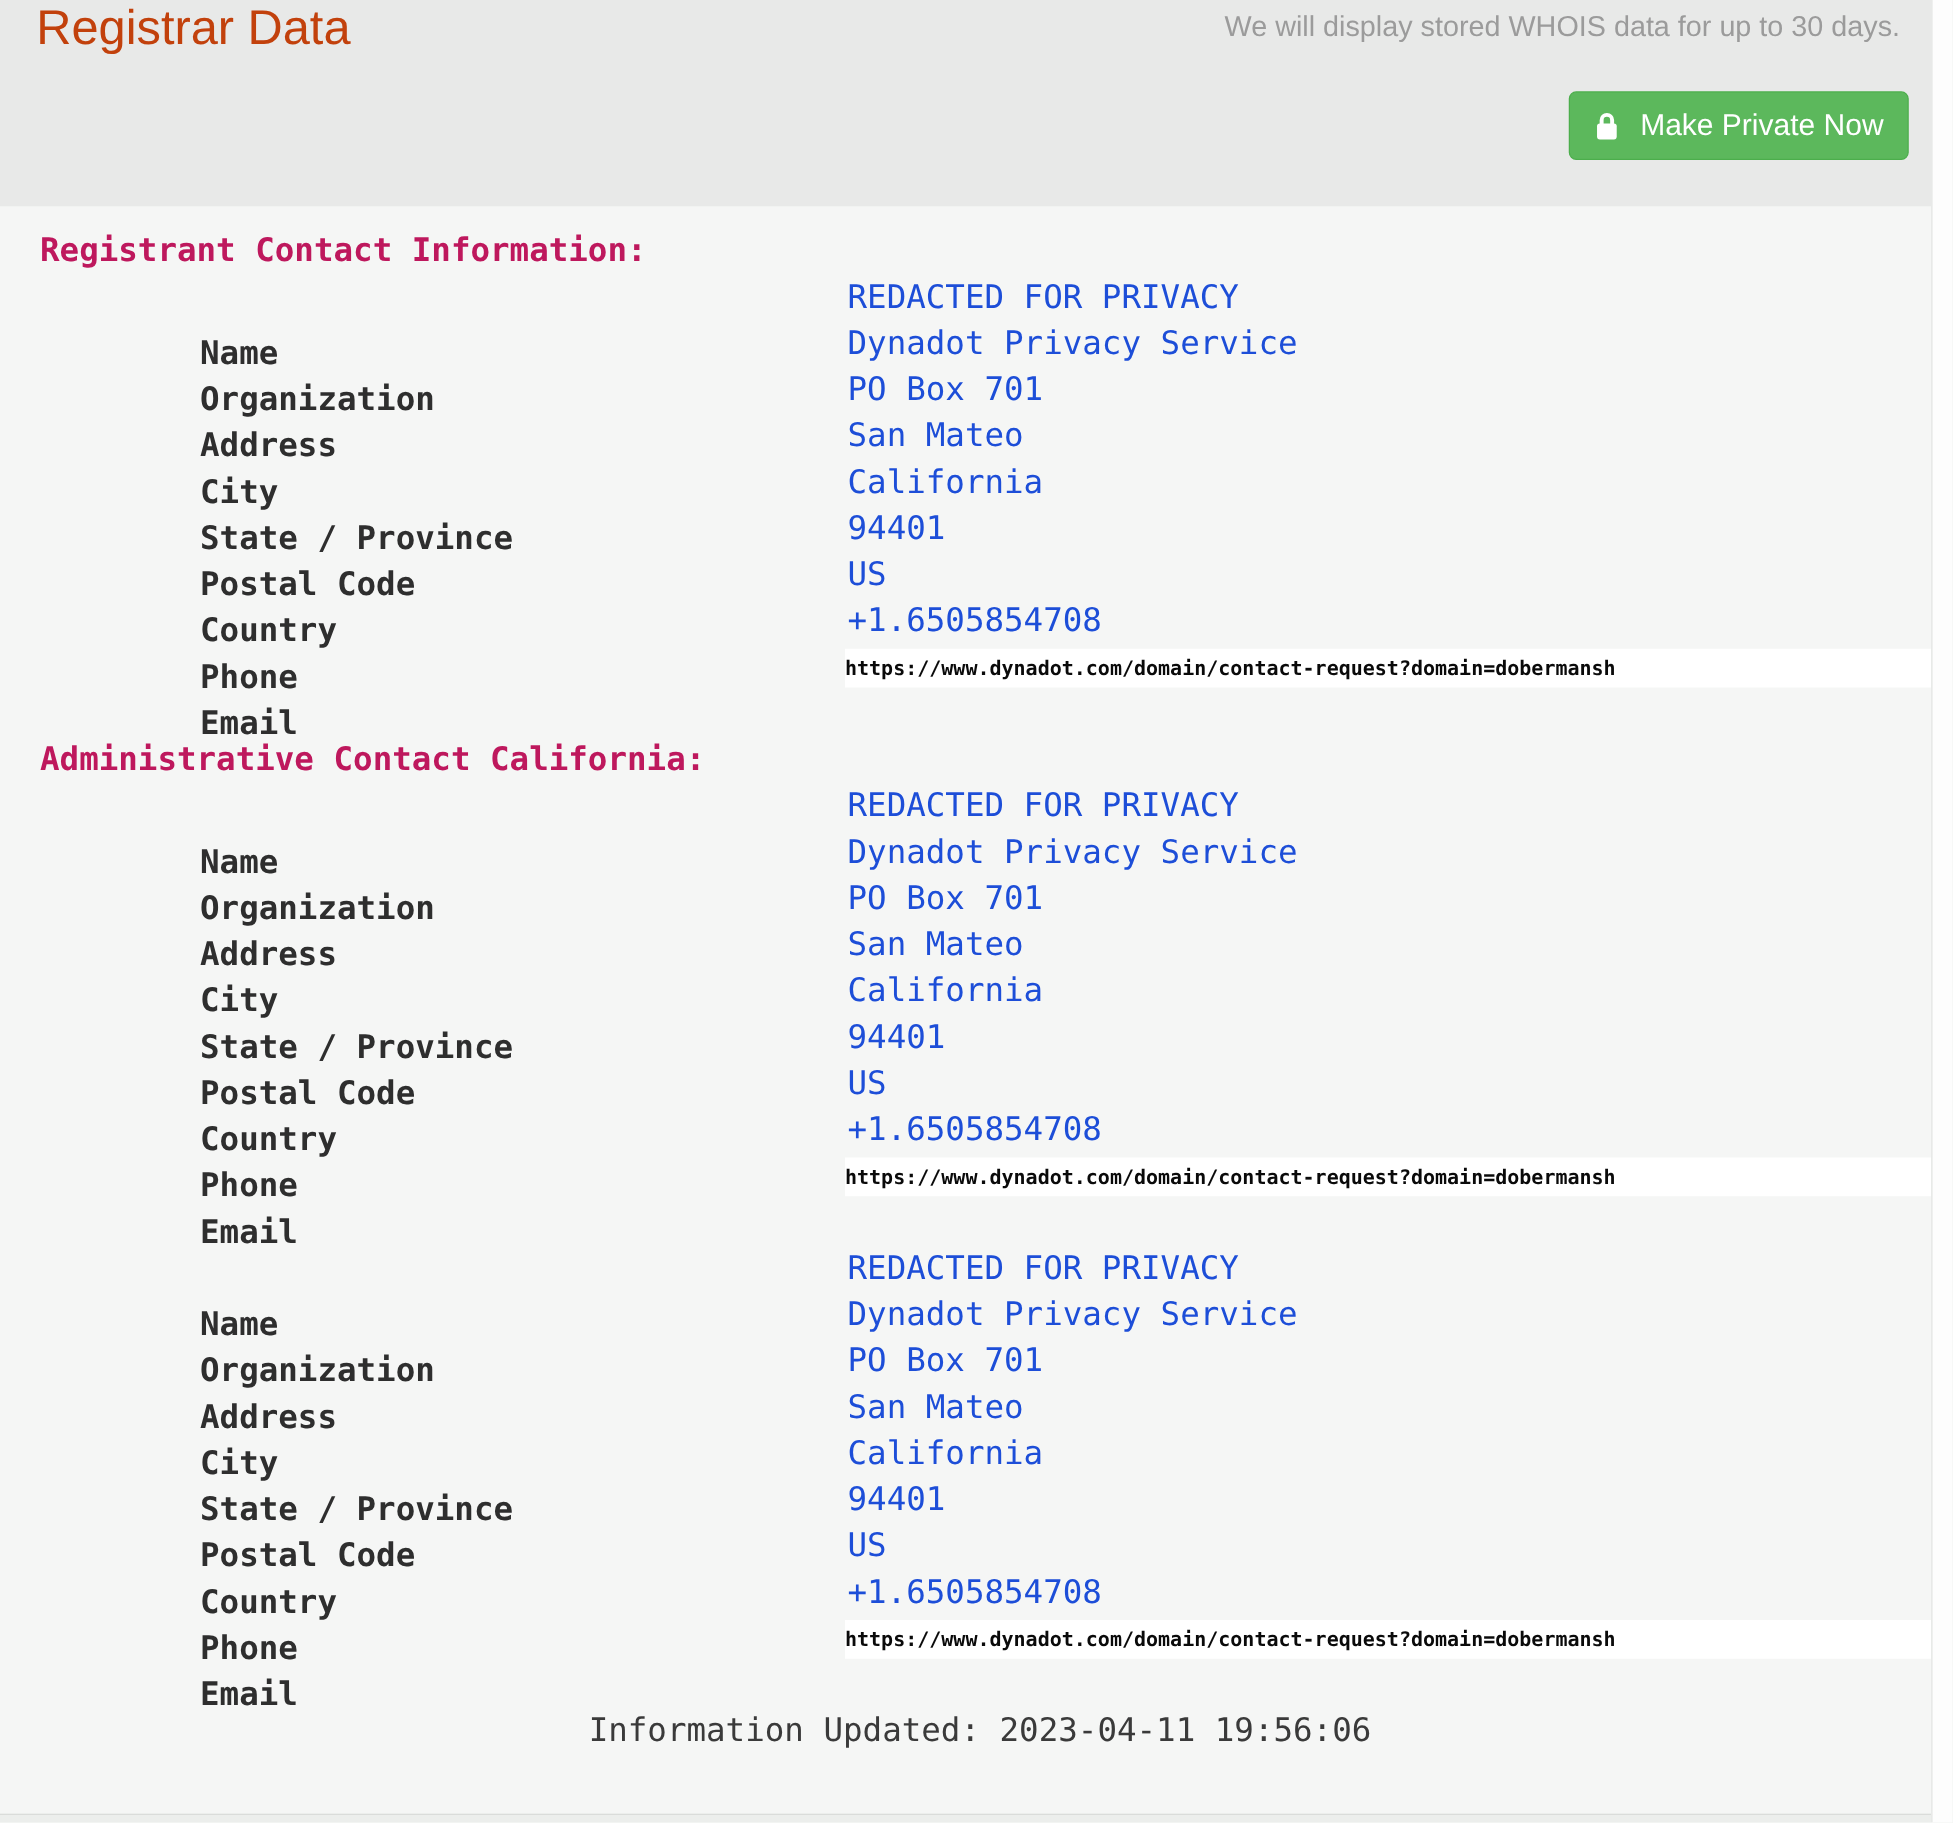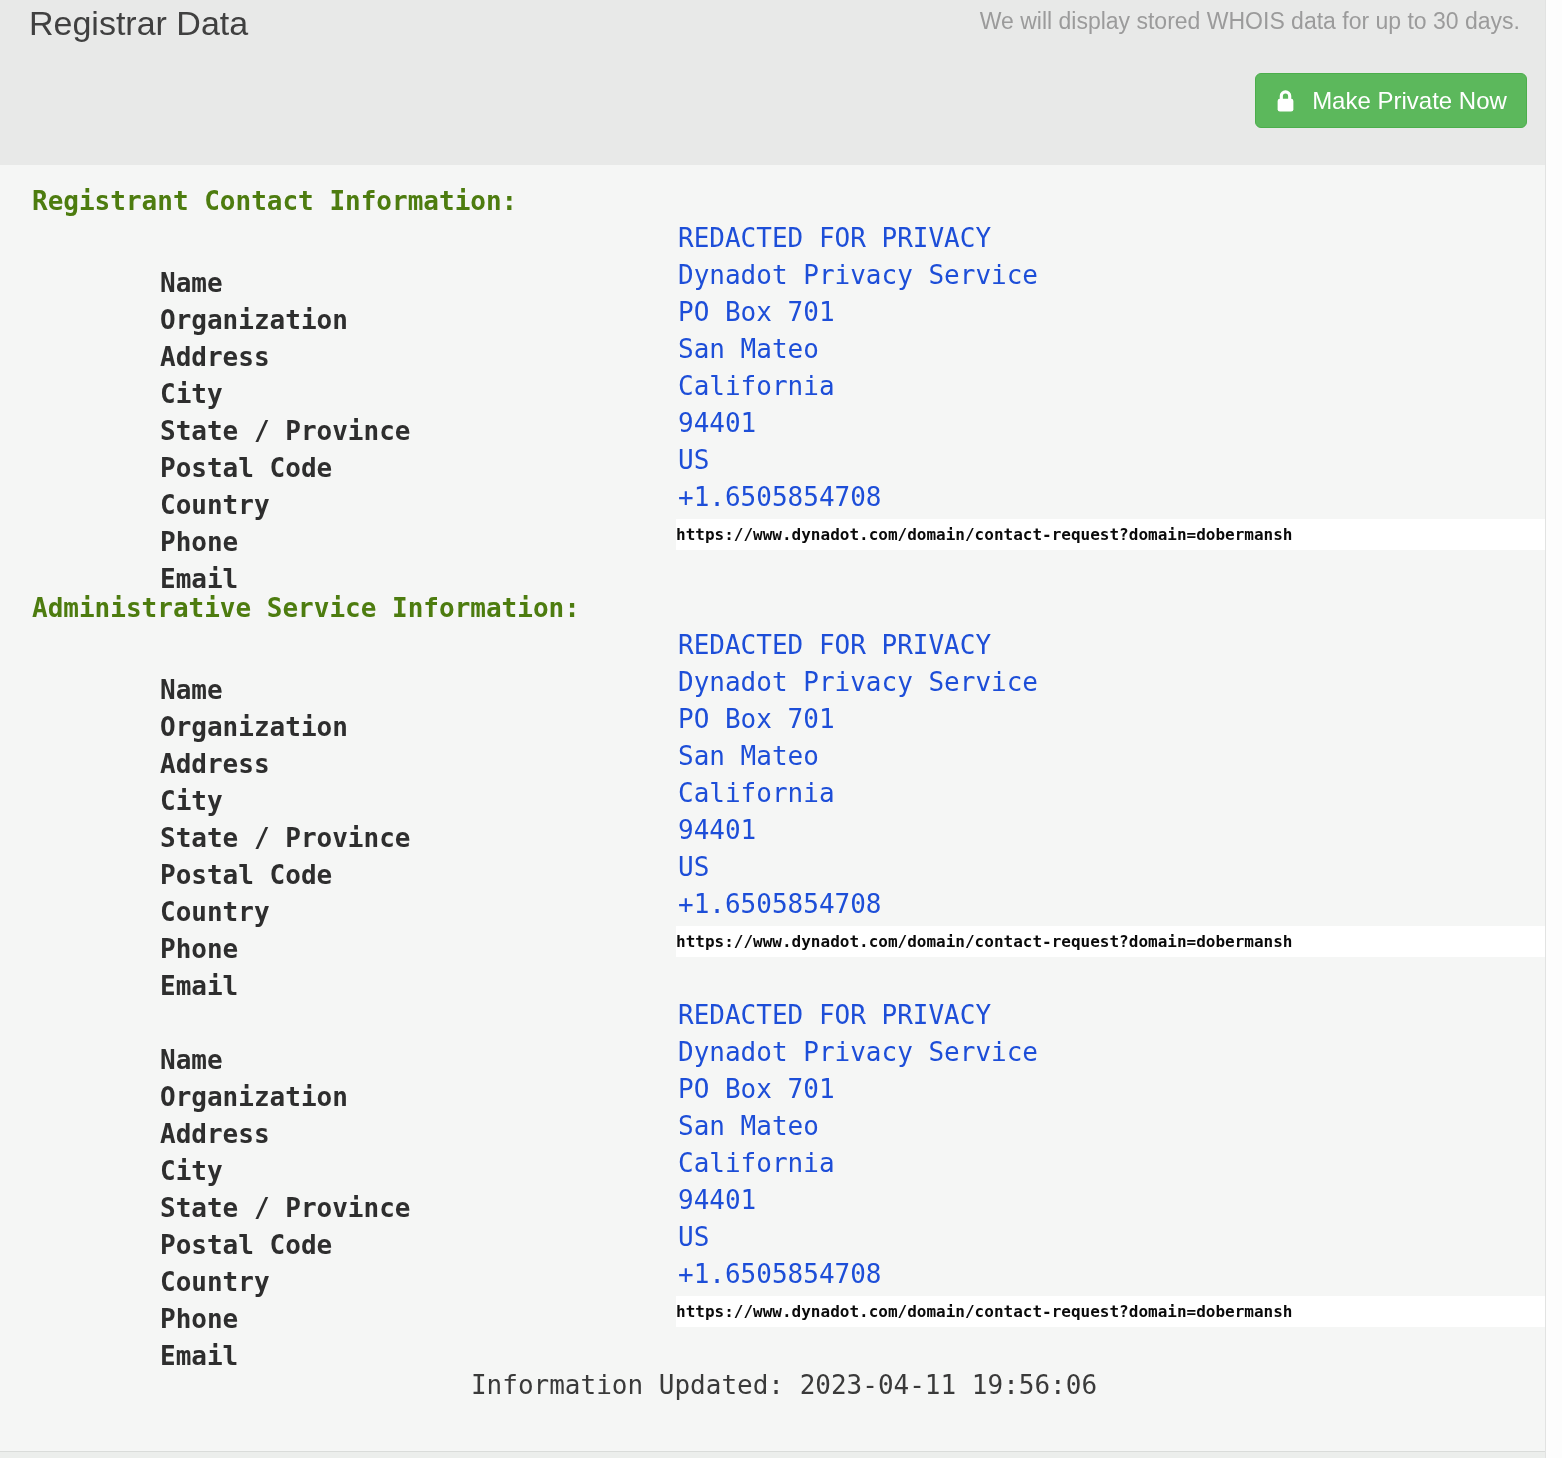--- a/index.html
+++ b/index.html
@@ -12,21 +12,21 @@
   }
 
   
   .header-band {
     position: absolute; top: 0; left: 0;
     width: 1545px; height: 165px;
     background: #e8e9e8;
   }
   .page-title {
     position: absolute; top: 0px; left: 29px;
-    font-size: 34px; font-weight: 300; color: #404040;
+    font-size: 39px; font-weight: 300; color: #c2410c;
     letter-spacing: 0px; line-height: 46px;
   }
   .whois-note {
     position: absolute; top: 6px; right: 42px;
     font-size: 23px; color: #9b9b9b; line-height: 30px;
   }
   .make-private-btn {
     position: absolute; top: 73px; left: 1255px;
     width: 272px; height: 55px;
     background: #5cb85c;
@@ -62,21 +62,21 @@
     color: #333333;
   }
   .line {
     position: relative;
     height: 37px; line-height: 37px;
     white-space: nowrap;
   }
   .sec-h {
     padding-left: 32px;
     font-weight: bold;
-    color: #4d7c0f;
+    color: #be185d;
   }
   .lbl {
     position: absolute; left: 160px; top: 0;
     font-weight: bold; color: #2e2e2e; margin-top: 45px;
   }
   .val {
     position: absolute; left: 678px; top: 0;
     color: #1d4ed8;
   }
   .email-strip {
@@ -161,21 +161,21 @@
     <span class="val">+1.6505854708</span>
   </div>
   <div class="line">
     <span class="lbl">Email</span>
     <span class="email-strip">
       <span class="email-text">https://www.dynadot.com/domain/contact-request?domain=dobermansh</span>
     </span>
   </div>
   <div class="line"></div>
 
-  <div class="line sec-h">Administrative Service Information:</div>
+  <div class="line sec-h">Administrative Contact California:</div>
 
   <div class="line">
     <span class="lbl">Name</span>
     <span class="val">REDACTED FOR PRIVACY</span>
   </div>
   <div class="line">
     <span class="lbl">Organization</span>
     <span class="val">Dynadot Privacy Service</span>
   </div>
   <div class="line">

